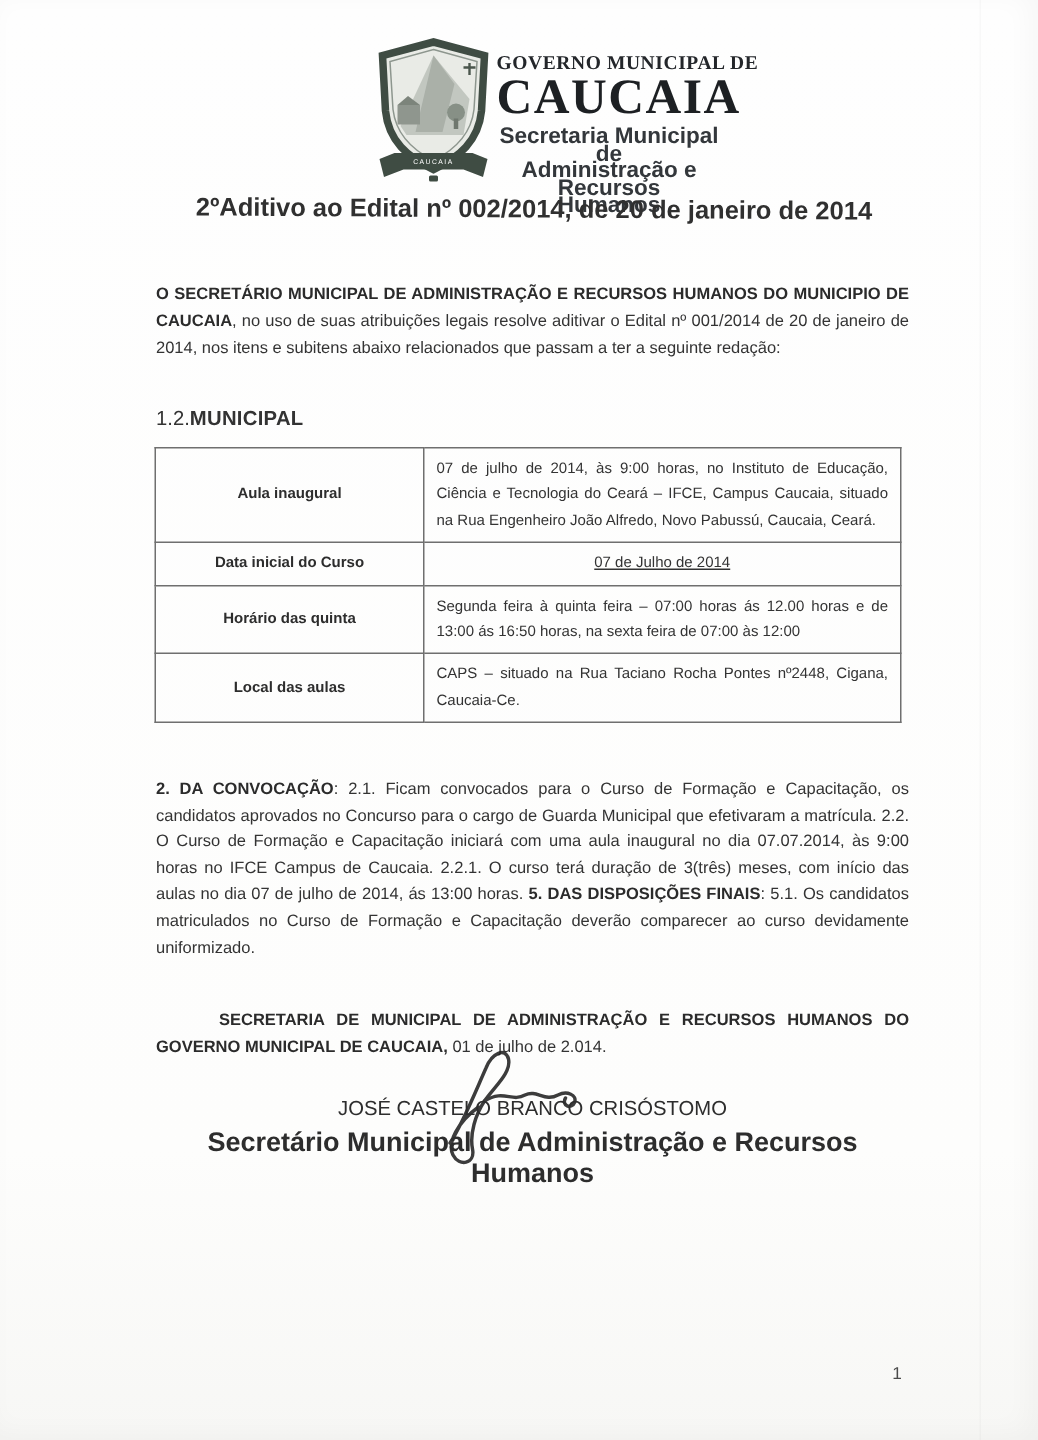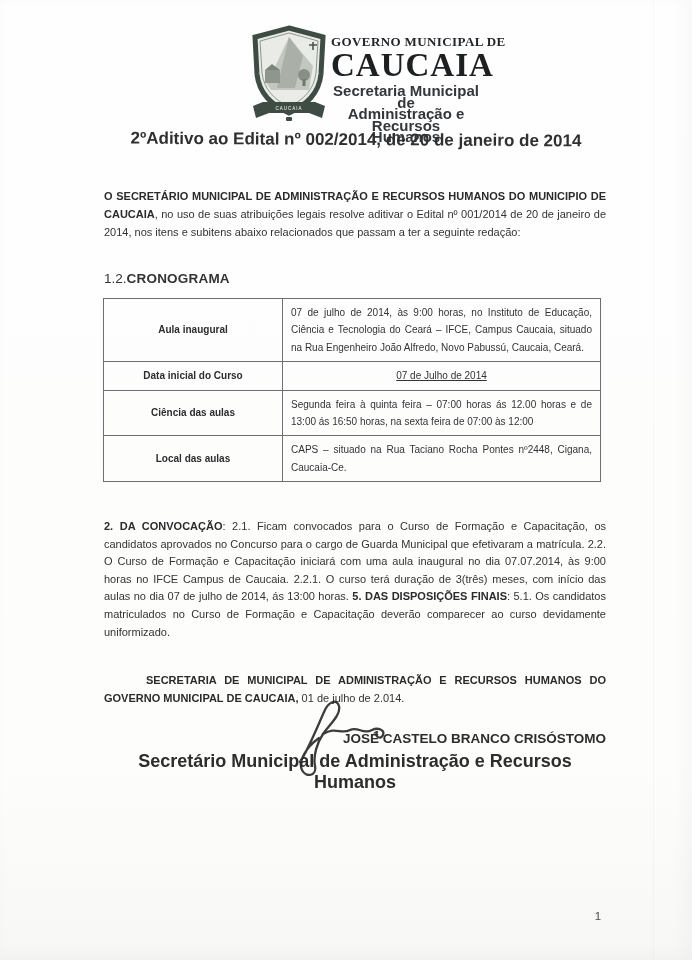--- a/index.html
+++ b/index.html
@@ -65,21 +65,21 @@
   }
   .cron-table td.val{text-align:justify;}
   .cron-table tr.centered td.val{text-align:center;text-decoration:underline;}
   
   .body2{top:518px;line-height:17.6px;}
   .closing{top:660px;text-indent:42px;}
   
   .sig-svg{position:absolute;left:278px;top:692px;width:150px;height:86px;}
   .sig-name{
     position:absolute;left:104px;top:731px;width:502px;
-    text-align:right;font-size:13.5px;font-weight:700;color:#2d2d2d;
+    text-align:center;font-size:13.5px;font-weight:400;color:#2d2d2d;
   }
   .sig-role{
     position:absolute;left:104px;top:751px;width:502px;
     text-align:center;font-size:18px;font-weight:700;color:#2d2d2d;
   }
   
   .page-num{
     position:absolute;left:588px;top:910px;width:20px;
     font-size:11.5px;color:#4a4a4a;text-align:center;
   }
@@ -117,34 +117,34 @@
     <div class="org-name">CAUCAIA</div>
     <div class="org-sub">Secretaria Municipal de
 Administração e Recursos
 Humanos</div>
   </div>
 
   <div class="doc-title">2ºAditivo ao Edital nº 002/2014, de 20 de janeiro de 2014</div>
 
   <div class="content para intro" style="position:absolute;"><b>O SECRETÁRIO MUNICIPAL DE ADMINISTRAÇÃO E RECURSOS HUMANOS DO MUNICIPIO DE CAUCAIA</b>, no uso de suas atribuições legais resolve aditivar o Edital nº 001/2014 de 20 de janeiro de 2014, nos itens e subitens abaixo relacionados que passam a ter a seguinte redação:</div>
 
-  <div class="section-label">1.2.<b>CRONOGRAMA</b></div>
+  <div class="section-label">1.2.<b>MUNICIPAL</b></div>
 
   <table class="cron-table">
     <tbody>
       <tr>
         <td class="lbl">Aula inaugural</td>
         <td class="val">07 de julho de 2014, às 9:00 horas, no Instituto de Educação, Ciência e Tecnologia do Ceará – IFCE, Campus Caucaia, situado na Rua Engenheiro João Alfredo, Novo Pabussú, Caucaia, Ceará.</td>
       </tr>
       <tr class="centered">
         <td class="lbl">Data inicial do Curso</td>
         <td class="val">07 de Julho de 2014</td>
       </tr>
       <tr>
-        <td class="lbl">Ciência das aulas</td>
+        <td class="lbl">Horário das quinta</td>
         <td class="val">Segunda feira à quinta feira – 07:00 horas ás 12.00 horas e de 13:00 ás 16:50 horas, na sexta feira de 07:00 às 12:00</td>
       </tr>
       <tr>
         <td class="lbl">Local das aulas</td>
         <td class="val">CAPS – situado na Rua Taciano Rocha Pontes nº2448, Cigana, Caucaia-Ce.</td>
       </tr>
     </tbody>
   </table>
 
   <div class="content para body2" style="position:absolute;"><b>2. DA CONVOCAÇÃO</b>: 2.1. Ficam convocados para o Curso de Formação e Capacitação, os candidatos aprovados no Concurso para o cargo de Guarda Municipal que efetivaram a matrícula. 2.2. O Curso de Formação e Capacitação iniciará com uma aula inaugural no dia 07.07.2014, às 9:00 horas no IFCE Campus de Caucaia. 2.2.1. O curso terá duração de 3(três) meses, com início das aulas no dia 07 de julho de 2014, ás 13:00 horas. <b>5. DAS DISPOSIÇÕES FINAIS</b>: 5.1. Os candidatos matriculados no Curso de Formação e Capacitação deverão comparecer ao curso devidamente uniformizado.</div>

